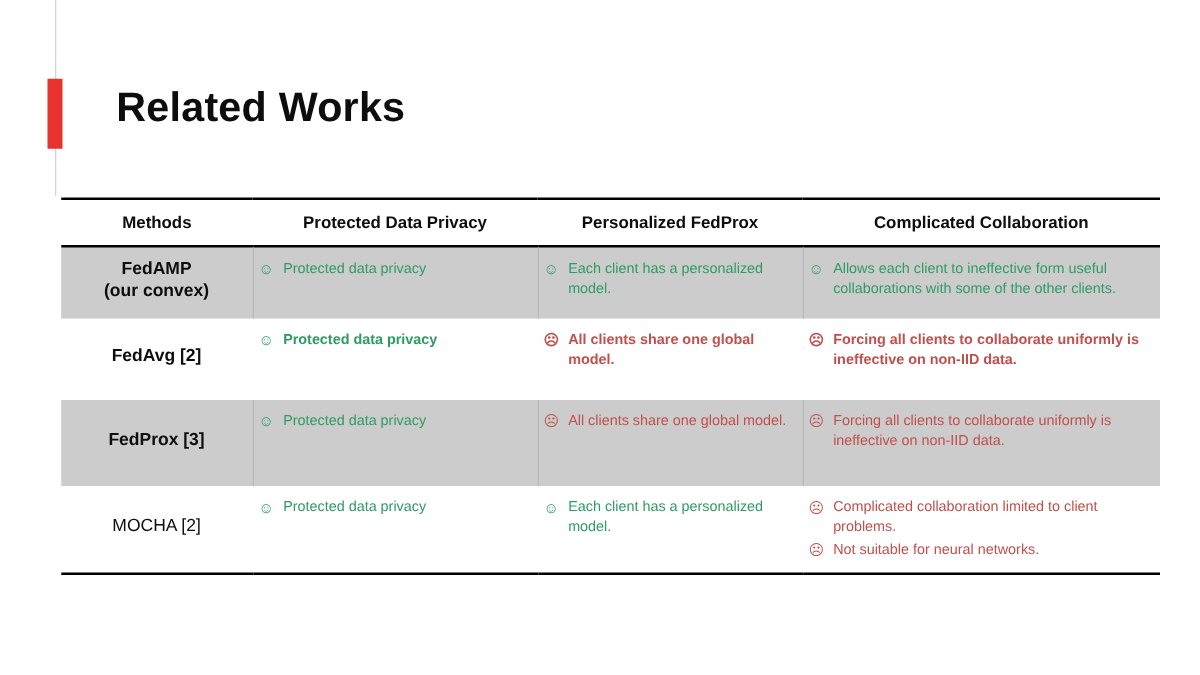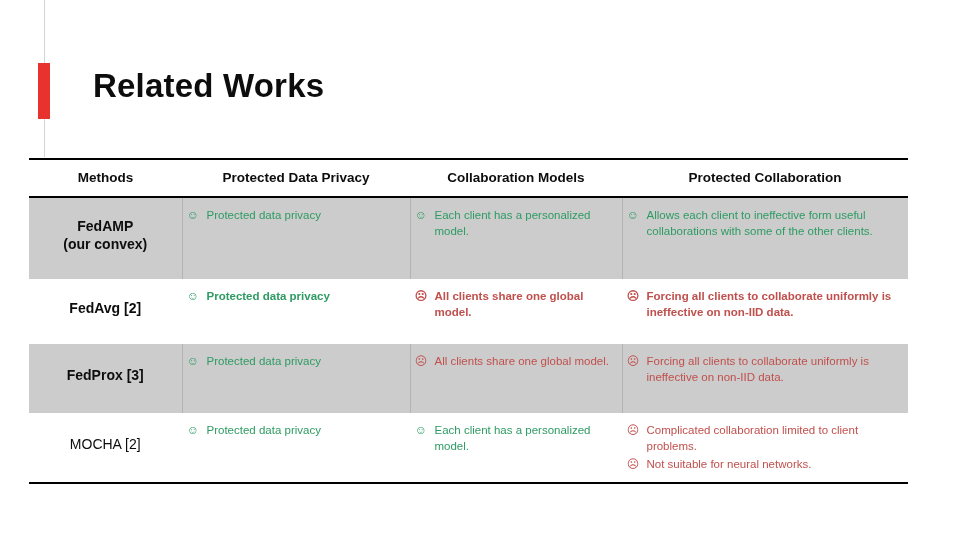--- a/index.html
+++ b/index.html
@@ -48,21 +48,21 @@
     font-weight: bold;
     color: #0d0d0d;
     letter-spacing: 0.2px;
     line-height: 1.2;
     white-space: nowrap;
   }
 
   
   .table-wrap {
     position: absolute;
-    left: 29px;
+    left: 49px;
     top: 158px;
     width: 879px;
   }
   table.cmp {
     width: 879px;
     border-collapse: collapse;
     table-layout: fixed;
   }
   table.cmp col.c-methods  { width: 153px; }
   table.cmp col.c-privacy  { width: 228px; }
@@ -119,21 +119,21 @@
     line-height: 1.35;
     width: 13px;
     text-align: center;
   }
   .btext { flex: 1 1 auto; }
 
   .good .face, .good .btext { color: #2e9b63; }
   .bad  .face, .bad  .btext { color: #c0504d; }
 
   
-  tr.r0 { height: 82px; }
+  tr.r0 { height: 58px; }
   tr.r1 { height: 65px; font-weight: bold; }
   tr.r2 { height: 69px; }
   tr.r3 { height: 66px; }
 </style>
 </head>
 <body>
 
 <div id="slide">
 
   <div class="vrule"></div>
@@ -146,22 +146,22 @@
       <colgroup>
         <col class="c-methods">
           <col class="c-privacy">
           <col class="c-models">
           <col class="c-collab">
       </colgroup>
       <thead>
         <tr>
           <th>Methods</th>
           <th>Protected Data Privacy</th>
-          <th>Collaboration Models</th>
-          <th>Protected Collaboration</th>
+          <th>Personalized FedProx</th>
+          <th>Complicated Collaboration</th>
         </tr>
       </thead>
       <tbody id="tbody">
           <tr class="shaded r0">
             <td class="method">
               <div>FedAMP</div>
               <div>(our convex)</div>
             </td>
             <td class="cell">
               <div>

